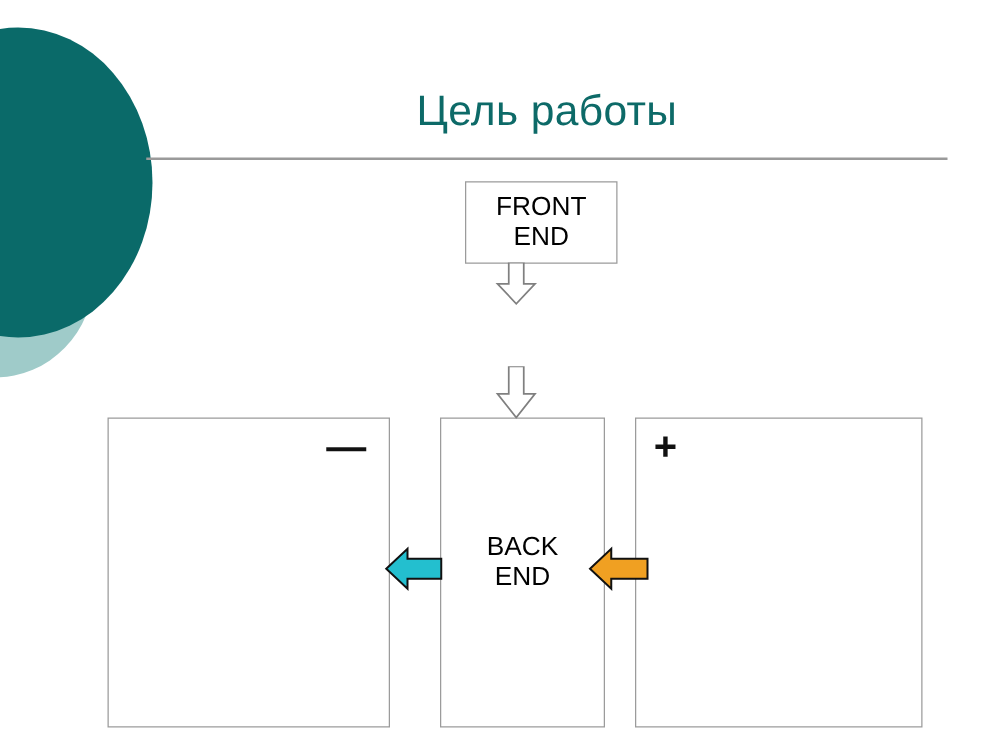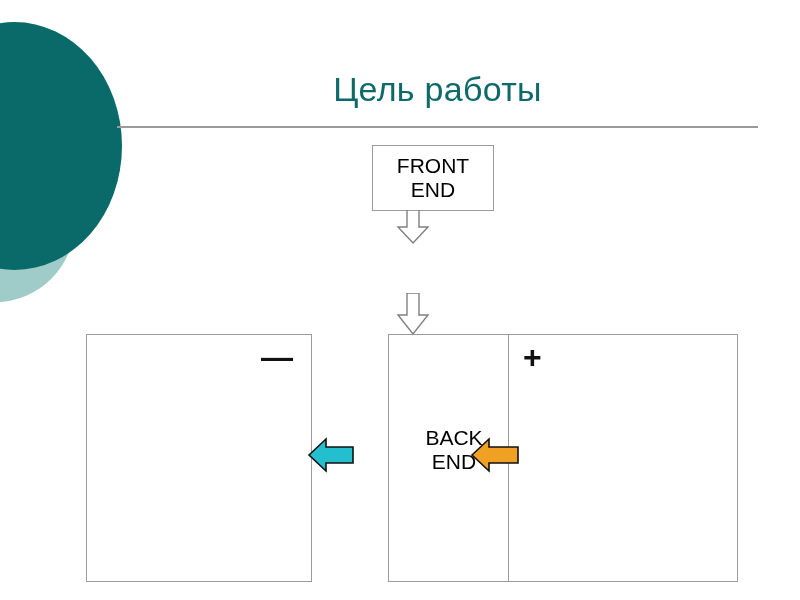--- a/index.html
+++ b/index.html
@@ -106,21 +106,20 @@
   #box-optimizer .boxlabel {
     top: 12px;
     font-size: 21px;
   }
 
   #box-back-end {
     left: 352px;
     top: 334px;
     width: 132px;
     height: 248px;
-    margin-left: 36px;
   }
   #box-back-end .boxlabel {
     top: 91px;
     font-size: 21px;
   }
 
   #box-minus {
     left: 86px;
     top: 334px;
     width: 226px;

